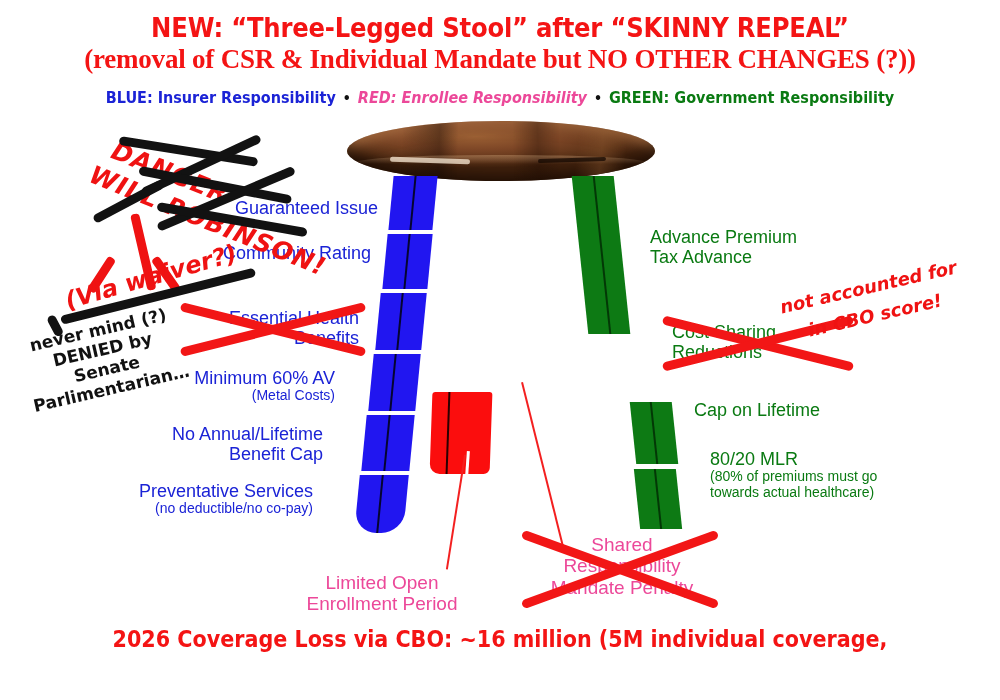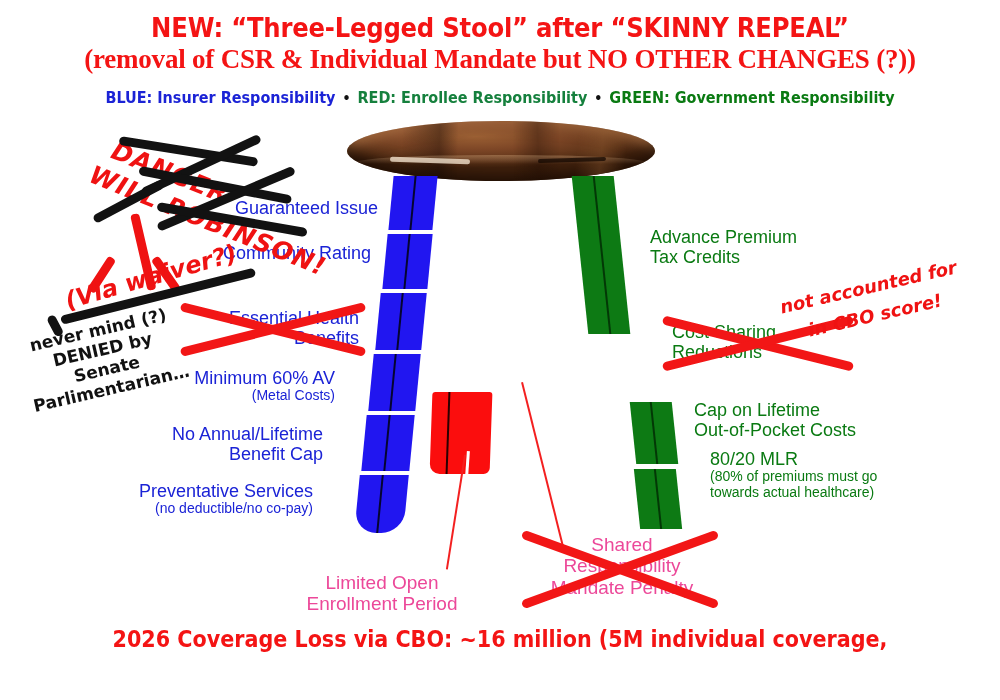--- a/index.html
+++ b/index.html
@@ -19,21 +19,21 @@
   }
   .title-l1{top:12px;font-size:27px;}
   .title-l2{top:44px;font-size:27px;font-family:Liberation Serif, serif;}
 
   .legend{
     position:absolute;left:0;top:88px;width:1000px;text-align:center;
     font-size:16px;font-weight:bold;white-space:nowrap;
   }
   .legend span{font-family:"DejaVu Sans Condensed","Liberation Sans",sans-serif;}
   .lg-blue{color:#1b23d6;}
-  .lg-red{color:#15803d;}
+  .lg-red{color:#ec4899;font-style:italic;}
   .lg-green{color:#0a7a12;}
   .lg-dot{color:#111;font-size:14px;padding:0 7px;}
 
   
   .seat{
     position:absolute;left:347px;top:121px;width:308px;height:60px;
     border-radius:50% / 50%;
     background:
       radial-gradient(ellipse 60% 52% at 42% 26%, #9a5f33 0%, #7d4626 42%, #5d3318 78%, #45240f 100%);
     box-shadow:inset 0 -13px 16px -6px rgba(25,10,2,.85),
@@ -195,35 +195,34 @@
     <span>Benefit Cap</span>
   </div>
 
   <div class="lbl blue-lbl" style="left:0px;top:481px;width:313px;">
     <span>Preventative Services</span>
     <span class="sub">(no deductible/no co-pay)</span>
   </div>
 
   <div class="lbl green-lbl" style="left:650px;top:227px;">
     <span>Advance Premium</span><br>
-    <span>Tax Credits</span>
+    <span>Tax Advance</span>
   </div>
 
   <div class="lbl green-lbl" style="left:672px;top:322px;">
     <span>Cost Sharing</span><br>
     <span>Reductions</span>
   </div>
   <div class="xmark" style="left:660px;top:318px;width:196px;height:50px;">
       <i class="a"></i>
       <i class="b"></i>
     </div>
 
   <div class="lbl green-lbl" style="left:694px;top:400px;">
     <span>Cap on Lifetime</span><br>
-    <span>Out-of-Pocket Costs</span>
   </div>
 
   <div class="lbl green-lbl" style="left:710px;top:449px;">
     <span>80/20 MLR</span>
     <span class="sub">(80% of premiums must go</span>
     <span class="sub">towards actual healthcare)</span>
   </div>
 
   <div class="lbl red-lbl" style="left:282px;top:572px;width:200px;">
     <span>Limited Open</span><br>

